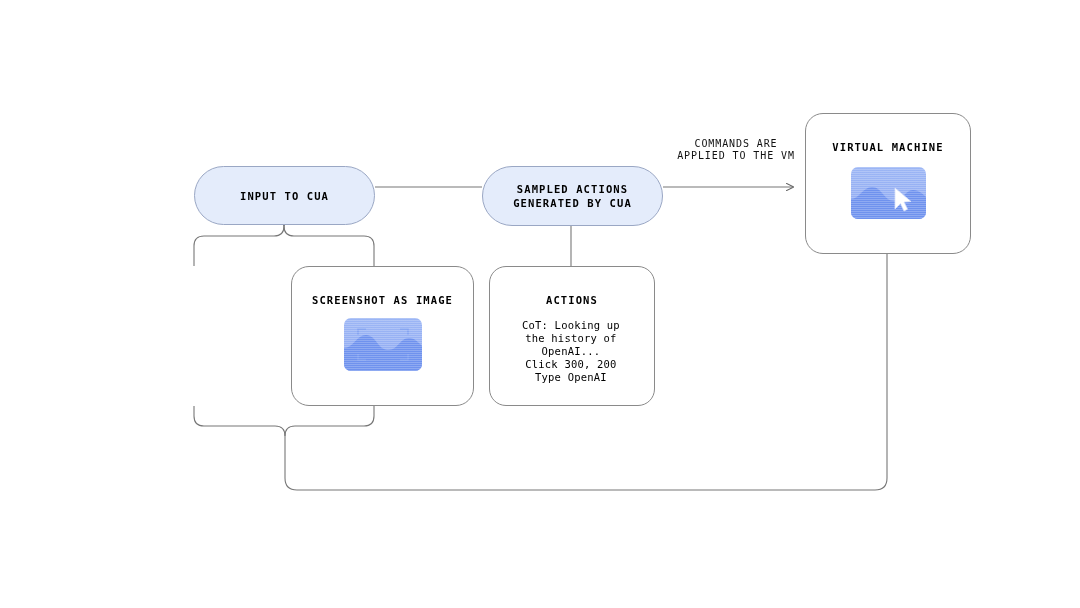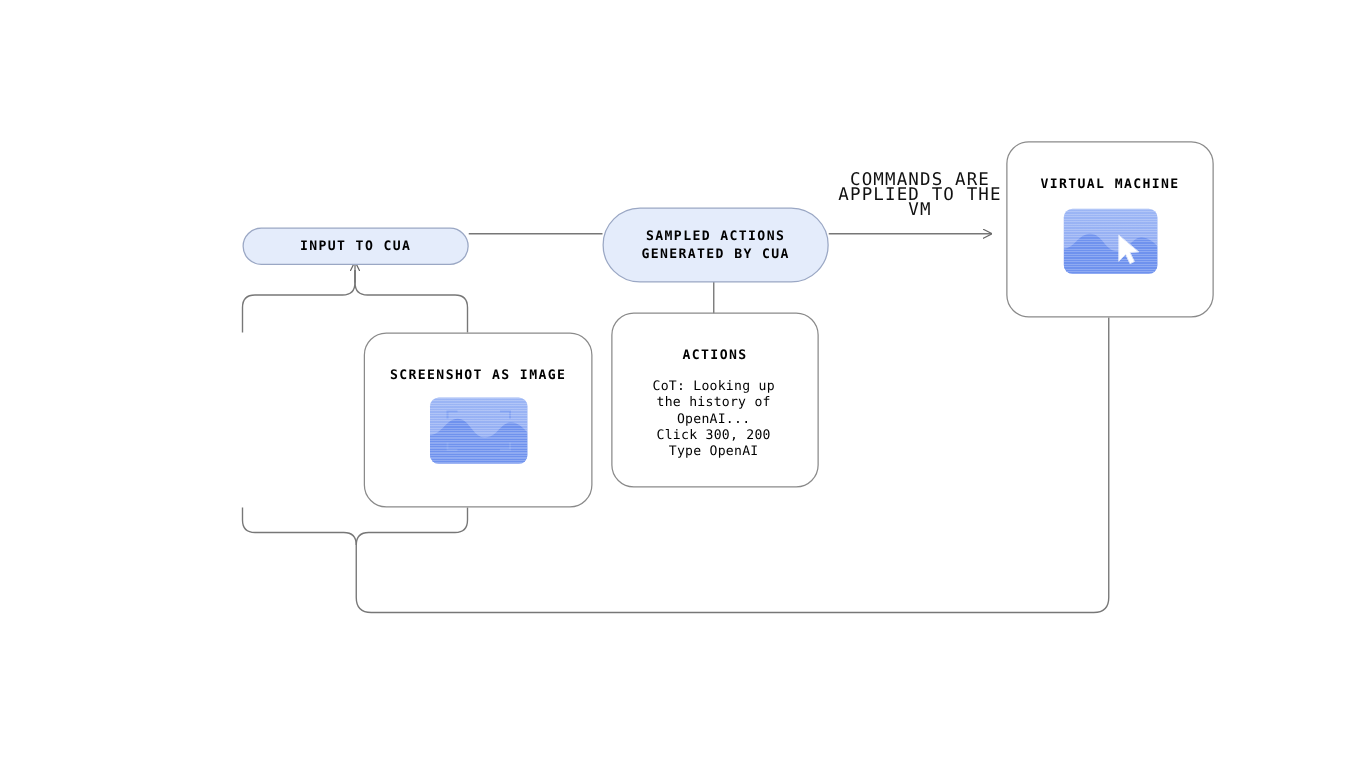--- a/index.html
+++ b/index.html
@@ -70,43 +70,43 @@
     font-size: 10.5px;
     line-height: 13px;
     color: #000000;
     letter-spacing: 0.2px;
     white-space: pre-line;
   }
   .body-center { text-align: center; }
   .body-left { text-align: center; align-self: flex-start; }
 
   
-  #node-input-to-cua { left: 194px; top: 182px; width: 181px; height: 30px; }
+  #node-input-to-cua { left: 194px; top: 166px; width: 181px; height: 59px; }
   #node-sampled-actions { left: 482px; top: 166px; width: 181px; height: 60px; }
 
   #node-task-as-text { left: 110px; top: 266px; width: 167px; height: 140px; }
   #node-task-as-text .title { margin-top: 27px; }
   #node-task-as-text .body { margin-top: 14px; }
 
   #node-screenshot-as-image { left: 291px; top: 266px; width: 183px; height: 140px; }
   #node-screenshot-as-image .title { margin-top: 27px; }
   #node-screenshot-as-image .thumb-wrap { margin-top: 12px; }
 
-  #node-actions { left: 489px; top: 250px; width: 166px; height: 140px; }
+  #node-actions { left: 489px; top: 266px; width: 166px; height: 140px; border-radius: 17px; }
   #node-actions .title { margin-top: 27px; }
   #node-actions .body { margin-top: 13px; margin-left: 32px; }
 
   #node-virtual-machine { left: 805px; top: 113px; width: 166px; height: 141px; }
   #node-virtual-machine .title { margin-top: 27px; }
   #node-virtual-machine .thumb-wrap { margin-top: 14px; }
 
   
   .edge-label {
     position: absolute;
-    font-size: 14px;
+    font-size: 10px;
     line-height: 12px;
     letter-spacing: 0.9px;
     color: #111111;
     text-align: center;
     white-space: pre-line;
   }
   #label-commands { left: 668px; top: 138px; width: 136px; }
 
   
   .thumb {

